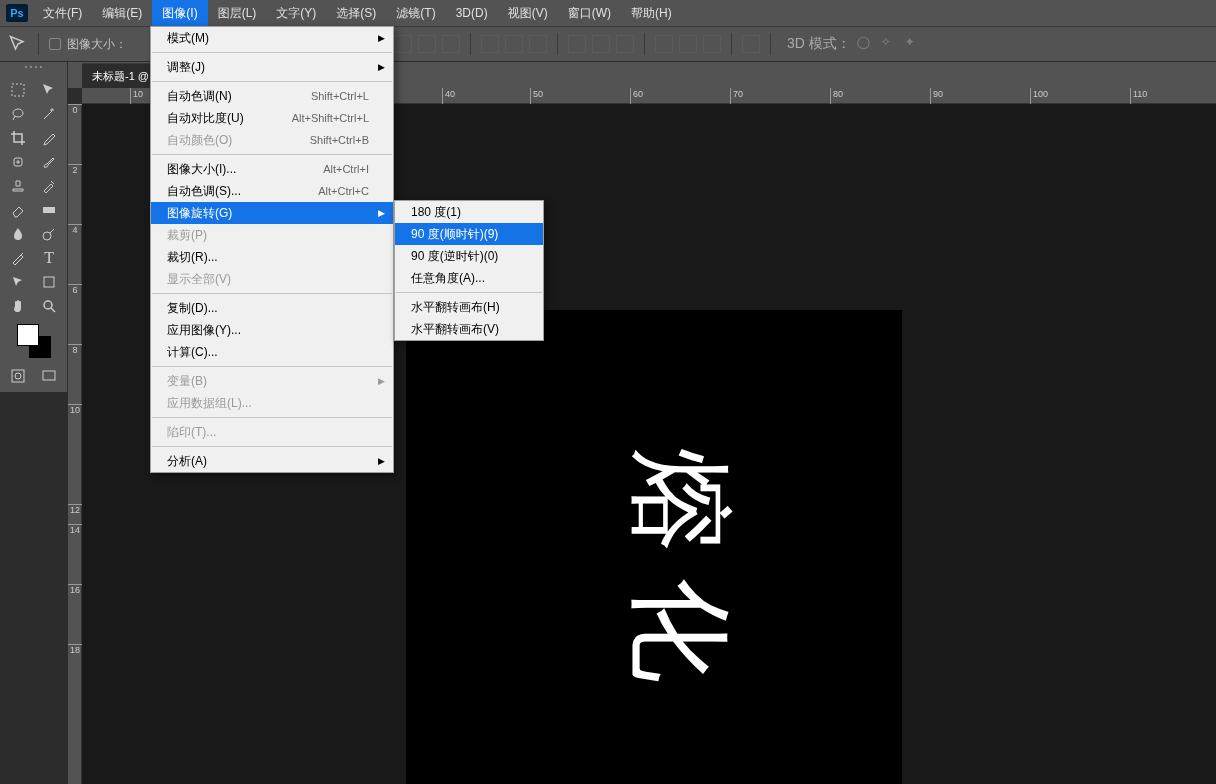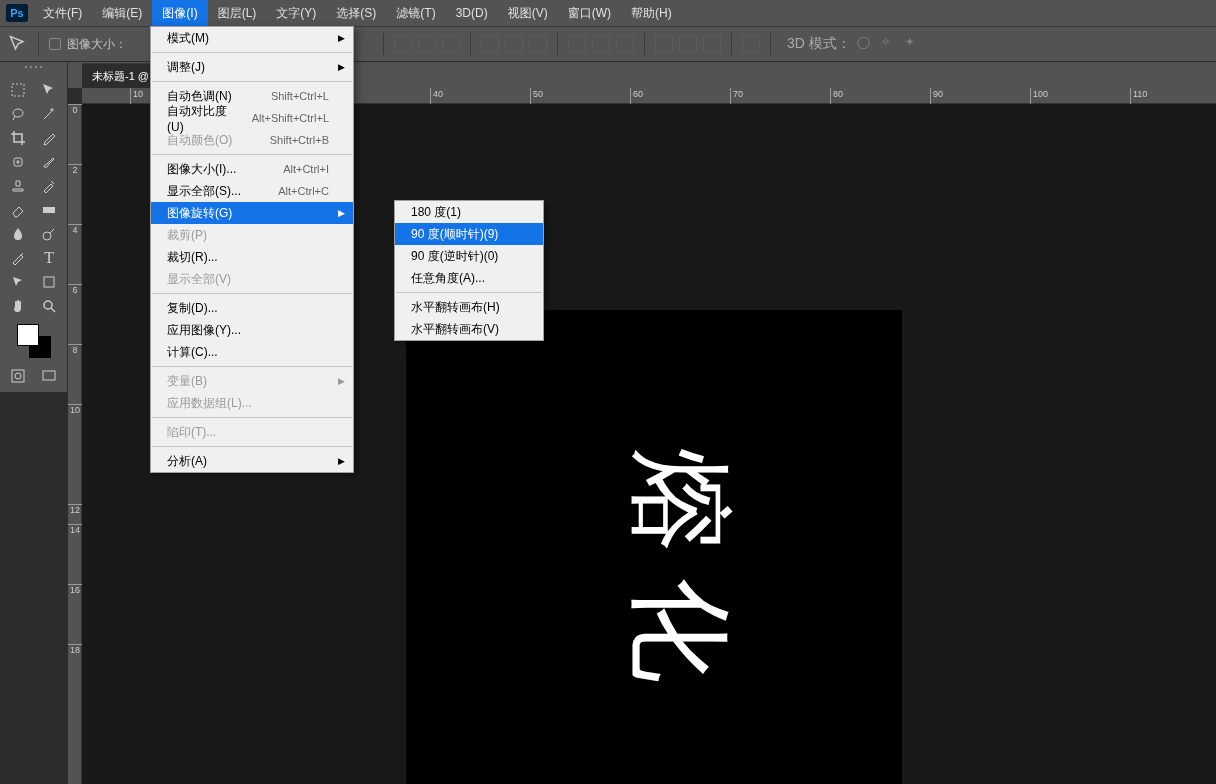--- a/index.html
+++ b/index.html
@@ -43,21 +43,21 @@
 .glyph { position:absolute; transform:rotate(90deg); color:#fff; font-size:105px; font-weight:500; }
 
 .menu { position:absolute; background:#f0f0f0; border:1px solid #a0a0a0; box-shadow:3px 3px 8px rgba(0,0,0,.4); font-size:12px; z-index:20; }
 .menu .item { display:flex; align-items:center; height:22px; padding:0 24px 0 16px; color:#000; cursor:default; position:relative; }
 .menu .item.hl { background:#1473e6; color:#fff; }
 .menu .item.dis { color:#9a9a9a; }
 .menu .item .lbl { flex:1; }
 .menu .item .sc { color:#666; font-size:11px; margin-left:20px; }
 .menu .sep { height:1px; background:#c5c5c5; margin:3px 1px; }
 .menu .arrow { position:absolute; right:8px; font-size:9px; }
-.menu1 { left:150px; top:26px; width:204px; }
+.menu1 { left:150px; top:26px; width:244px; }
 .menu2 { left:394px; top:200px; width:150px; }
 </style>
 </head>
 <body>
 
 <div class="menubar">
   <div class="ps-logo">Ps</div>
   <div id="menubar-items" style="display: flex;">
       <div class="menubar-item">文件(F)</div>
       <div class="menubar-item">编辑(E)</div>
@@ -258,21 +258,21 @@
         </svg>
       </div>
   </div>
 </div>
 
 <div class="workspace">
   <div class="ruler-h" id="ruler-h">
       <div class="tick" style="left: 48px;">10</div>
       <div class="tick" style="left: 148px;">20</div>
       <div class="tick" style="left: 248px;">30</div>
-      <div class="tick" style="left: 348px;">40</div>
+      <div class="tick" style="left: 360px;">40</div>
       <div class="tick" style="left: 448px;">50</div>
       <div class="tick" style="left: 548px;">60</div>
       <div class="tick" style="left: 648px;">70</div>
       <div class="tick" style="left: 748px;">80</div>
       <div class="tick" style="left: 848px;">90</div>
       <div class="tick" style="left: 948px;">100</div>
       <div class="tick" style="left: 1048px;">110</div>
     </div>
   <div class="ruler-v" id="ruler-v">
       <div class="tick" style="top: 0px;">0</div>
@@ -316,21 +316,21 @@
     <div class="item dis">
       <span class="lbl">自动颜色(O)</span>
       <span class="sc">Shift+Ctrl+B</span>
     </div>
     <div class="sep"></div>
     <div class="item">
       <span class="lbl">图像大小(I)...</span>
       <span class="sc">Alt+Ctrl+I</span>
     </div>
     <div class="item">
-      <span class="lbl">显示全部(S)...</span>
+      <span class="lbl">自动色调(S)...</span>
       <span class="sc">Alt+Ctrl+C</span>
     </div>
     <div class="item hl">
       <span class="lbl">图像旋转(G)</span>
       <span class="arrow">▶</span>
     </div>
     <div class="item dis">
       <span class="lbl">裁剪(P)</span>
     </div>
     <div class="item">

